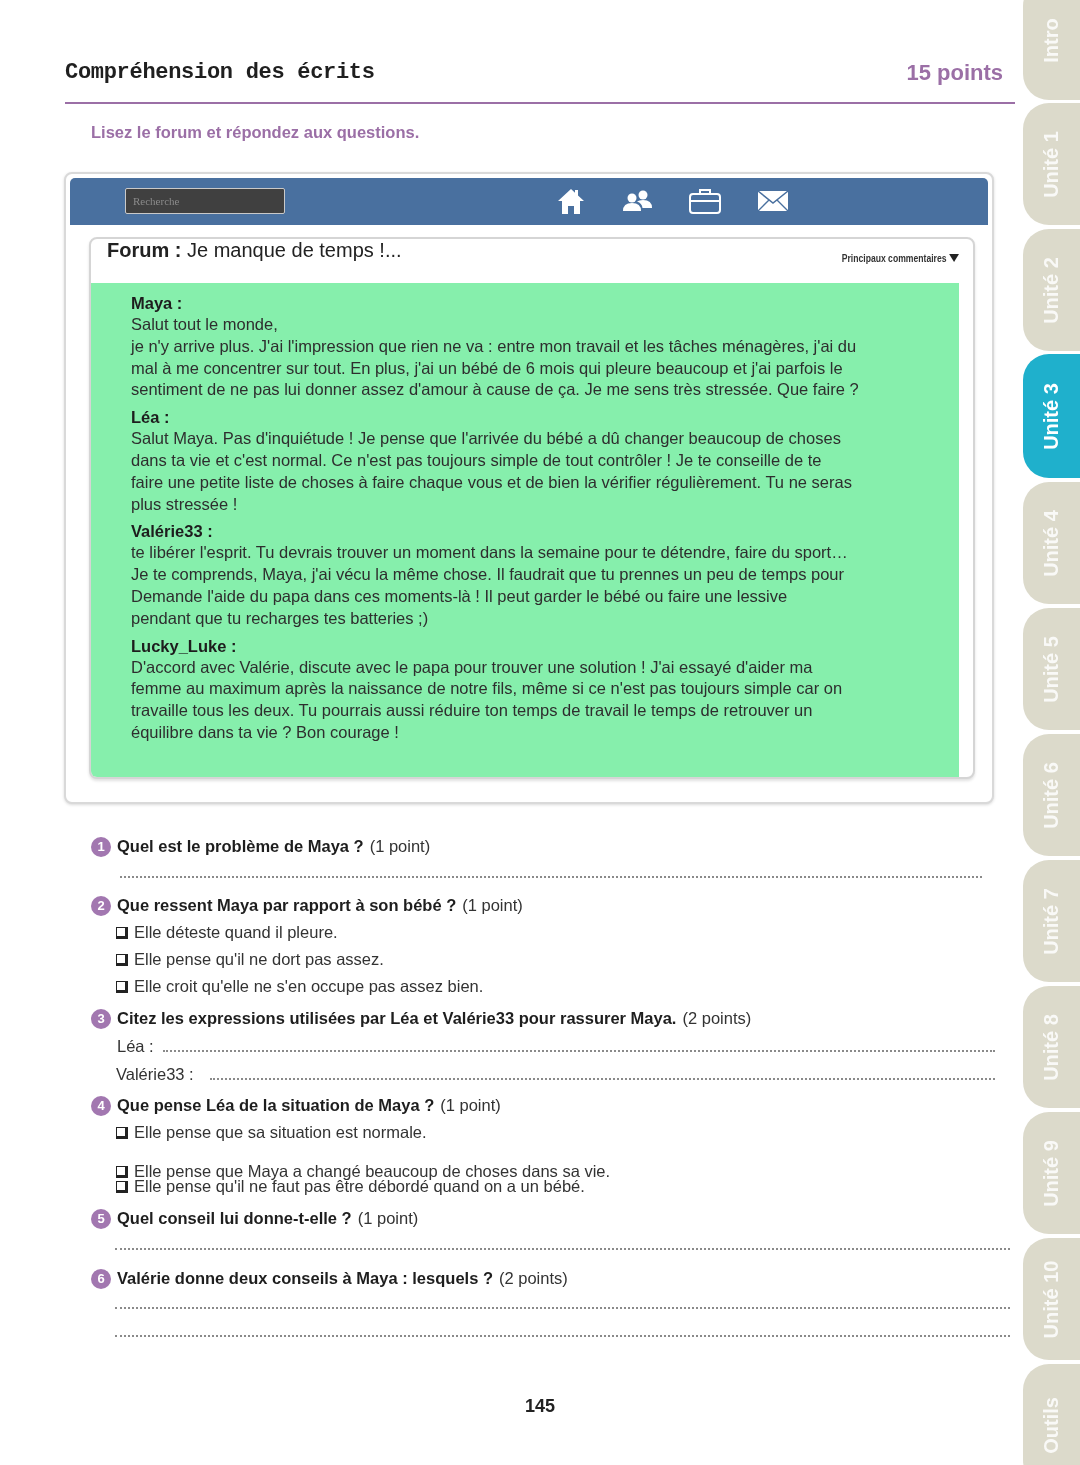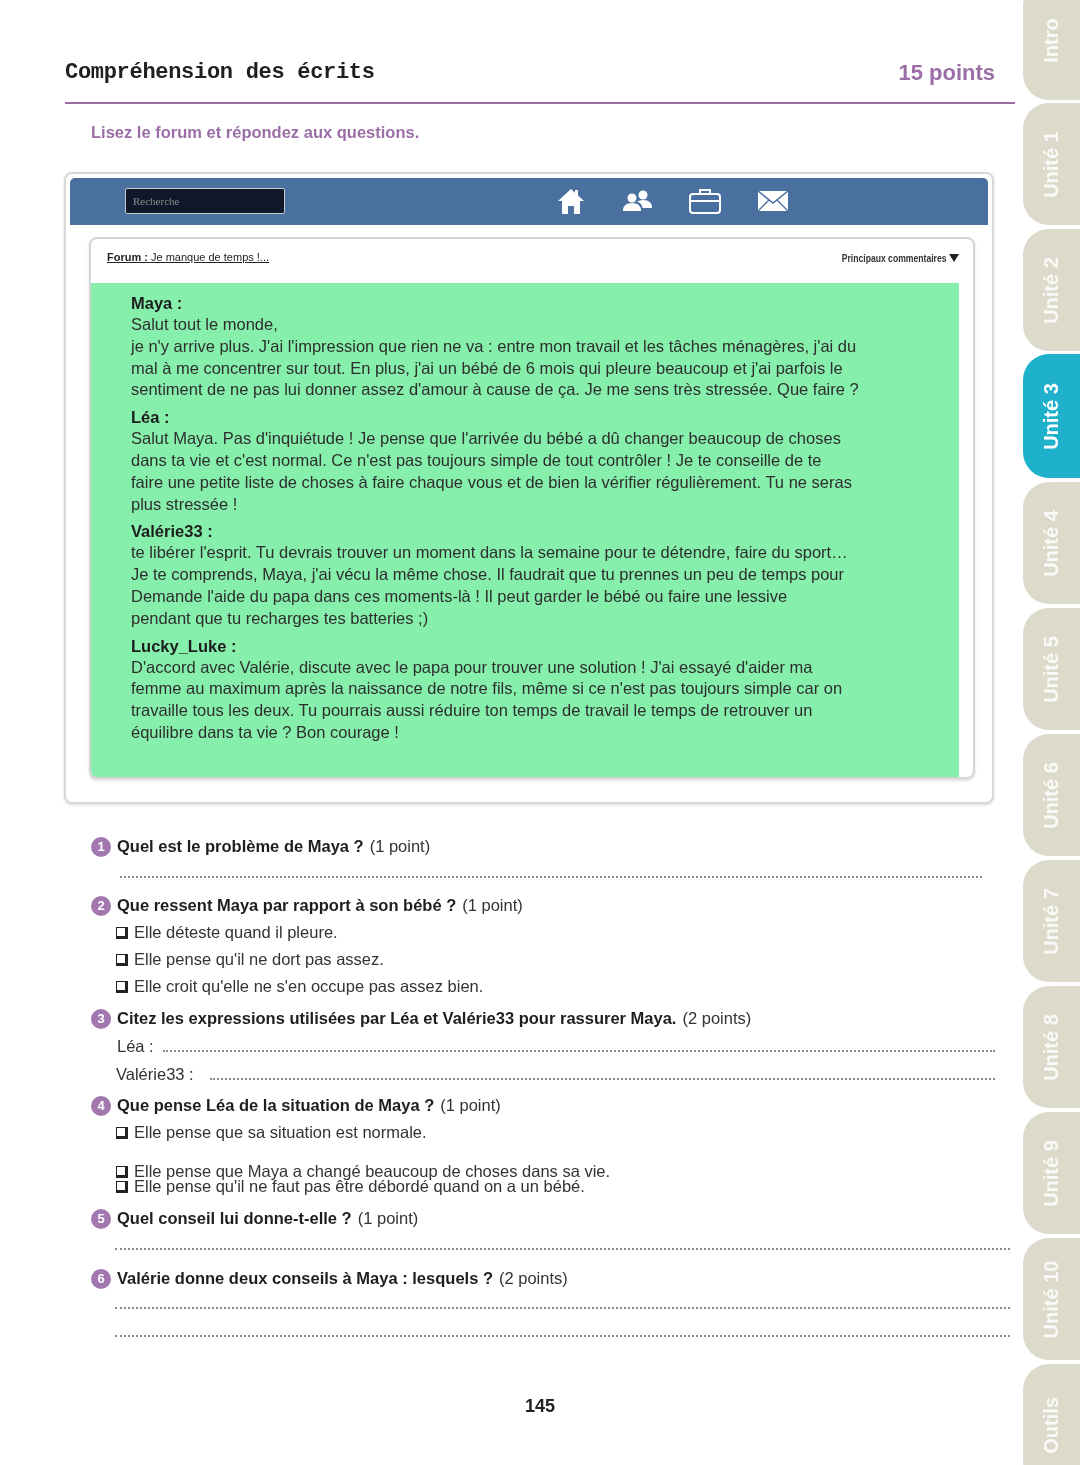--- a/index.html
+++ b/index.html
@@ -2,32 +2,32 @@
 <html><head>
 <meta charset="utf-8">
 <style>
   * { box-sizing: border-box; margin: 0; padding: 0; }
   html, body { width: 1080px; height: 1465px; background: #ffffff; overflow: hidden; }
   body { position: relative; font-family: "Liberation Sans", sans-serif; color: #2b2b2b; }
 
   
   .page-header { position: absolute; left: 65px; top: 58px; width: 950px; height: 46px; border-bottom: 2px solid #9b6fa6; }
   .page-title { position: absolute; left: 0; top: 2px; font-size: 22px; font-weight: bold; color: #1f1f1f; letter-spacing: -0.3px; font-family: Liberation Mono, monospace; }
-  .page-points { position: absolute; right: 20px; top: 2px; font-size: 22px; font-weight: bold; color: #9b6fa6; }
+  .page-points { position: absolute; right: 12px; top: 2px; font-size: 22px; font-weight: bold; color: #9b6fa6; }
   .instruction { position: absolute; left: 91px; top: 123px; font-size: 16.5px; font-weight: bold; color: #9b6fa6; }
 
   
   .forum-window { position: absolute; left: 64px; top: 172px; width: 930px; height: 632px; border: 2px solid #d9d9d9; border-radius: 8px; background: #fff; box-shadow: 0 1px 3px rgba(0,0,0,0.15); }
   .forum-bar { position: absolute; left: 4px; top: 4px; right: 4px; height: 47px; background: #49709f; border-radius: 5px 5px 0 0; }
-  .search-box { position: absolute; left: 55px; top: 10px; width: 160px; height: 26px; background: #0f172a; border: 1px solid #c9c9c9; border-radius: 2px; font-family: "Liberation Serif", serif; font-size: 11px; color: #8a8a8a; padding: 6px 7px; }
+  .search-box { position: absolute; left: 55px; top: 10px; width: 160px; height: 26px; background: #404040; border: 1px solid #c9c9c9; border-radius: 2px; font-family: "Liberation Serif", serif; font-size: 11px; color: #8a8a8a; padding: 6px 7px; }
   .bar-icon { position: absolute; top: 9px; width: 34px; height: 28px; display: flex; align-items: center; justify-content: center; }
   .bar-icon svg { display: block; }
 
   .thread-panel { position: absolute; left: 23px; top: 63px; width: 886px; height: 542px; border: 2px solid #d5d5d5; border-radius: 8px; background: #fff; box-shadow: 0 2px 3px rgba(0,0,0,0.12); overflow: hidden; }
-  .thread-head { position: absolute; left: 16px; top: 12px; font-size: 11px; color: #222; text-decoration: underline; }
+  .thread-head { position: absolute; left: 16px; top: 0; font-size: 20px; color: #222; }
   .thread-head b { font-weight: bold; }
   .sort-label { position: absolute; right: 14px; top: 13px; font-size: 10.5px; color: #333; font-weight: bold; transform: scaleX(0.82); transform-origin: right center; white-space: nowrap; }
   .sort-label .tri { display: inline-block; width: 0; height: 0; border-left: 6px solid transparent; border-right: 6px solid transparent; border-top: 8px solid #222; margin-left: 3px; vertical-align: 0px; }
   .posts { position: absolute; left: 0; top: 44px; width: 868px; height: 496px; background: #86efac; padding: 9px 0 0 40px; }
   .post { margin-bottom: 5px; }
   .post-author { font-size: 16.5px; font-weight: bold; color: #1d1d1d; line-height: 22px; }
   .post-body { font-size: 16.5px; color: #2e2e2e; line-height: 21.8px; width: 825px; }
   .post-body p { white-space: nowrap; }
 
   

